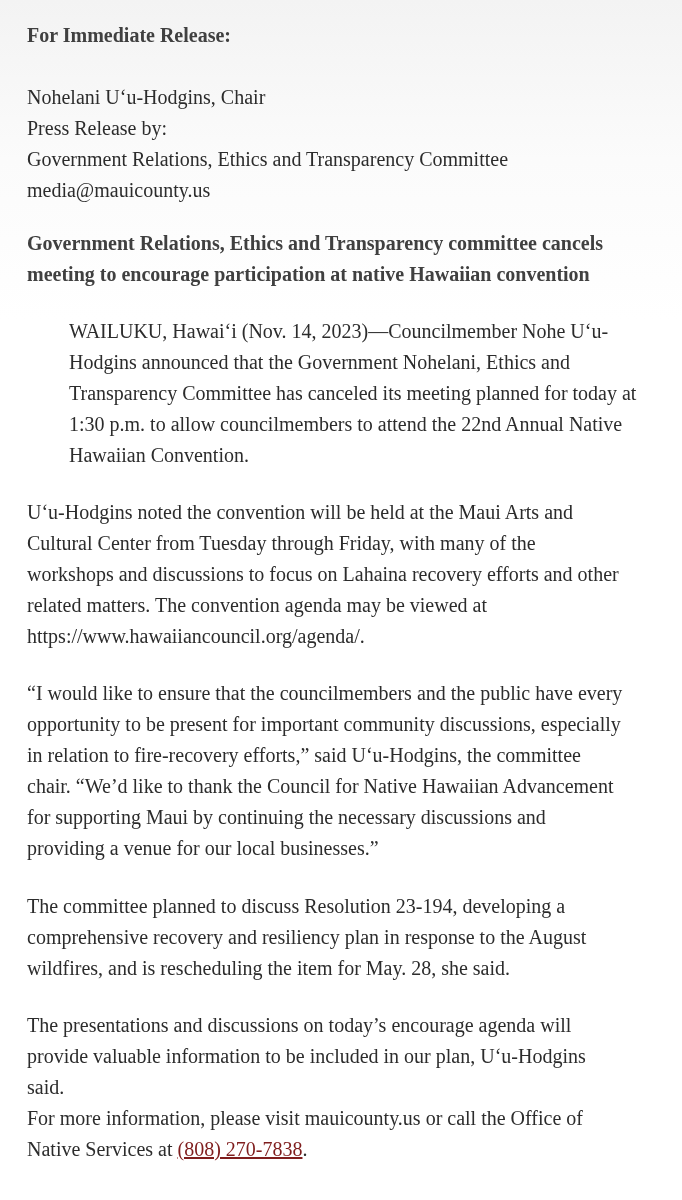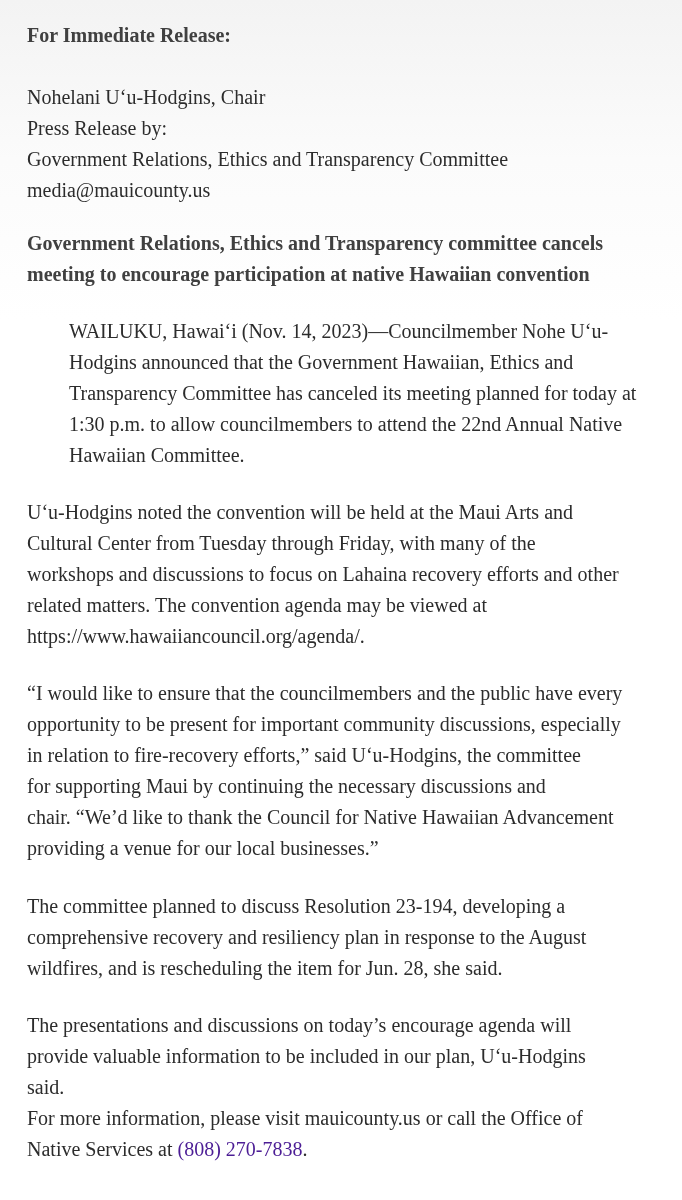--- a/index.html
+++ b/index.html
@@ -55,50 +55,50 @@
     <span class="line">media@mauicounty.us</span>
   </div>
 
   <div class="heading" style="top:228px;">
     <span class="line">Government Relations, Ethics and Transparency committee cancels</span>
     <span class="line">meeting to encourage participation at native Hawaiian convention</span>
   </div>
 
   <div class="block" style="top:316px;margin-left:42px;">
     <span class="line">WAILUKU, Hawai‘i (Nov. 14, 2023)—Councilmember Nohe U‘u-</span>
-    <span class="line">Hodgins announced that the Government Hawaiian, Ethics and</span>
+    <span class="line">Hodgins announced that the Government Nohelani, Ethics and</span>
     <span class="line">Transparency Committee has canceled its meeting planned for today at</span>
     <span class="line">1:30 p.m. to allow councilmembers to attend the 22nd Annual Native</span>
-    <span class="line">Hawaiian Committee.</span>
+    <span class="line">Hawaiian Convention.</span>
   </div>
 
   <div class="block" style="top:497px;">
     <span class="line">U‘u-Hodgins noted the convention will be held at the Maui Arts and</span>
     <span class="line">Cultural Center from Tuesday through Friday, with many of the</span>
     <span class="line">workshops and discussions to focus on Lahaina recovery efforts and other</span>
     <span class="line">related matters. The convention agenda may be viewed at</span>
     <span class="line">https://www.hawaiiancouncil.org/agenda/.</span>
   </div>
 
   <div class="block" style="top:678px;">
     <span class="line">“I would like to ensure that the councilmembers and the public have every</span>
     <span class="line">opportunity to be present for important community discussions, especially</span>
     <span class="line">in relation to fire-recovery efforts,” said U‘u-Hodgins, the committee</span>
+    <span class="line">chair. “We’d like to thank the Council for Native Hawaiian Advancement</span>
     <span class="line">for supporting Maui by continuing the necessary discussions and</span>
-    <span class="line">chair. “We’d like to thank the Council for Native Hawaiian Advancement</span>
     <span class="line">providing a venue for our local businesses.”</span>
   </div>
 
   <div class="block" style="top:891px;">
     <span class="line">The committee planned to discuss Resolution 23-194, developing a</span>
     <span class="line">comprehensive recovery and resiliency plan in response to the August</span>
-    <span class="line">wildfires, and is rescheduling the item for Jun. 28, she said.</span>
+    <span class="line">wildfires, and is rescheduling the item for May. 28, she said.</span>
   </div>
 
   <div class="block" style="top:1010px;">
     <span class="line">The presentations and discussions on today’s encourage agenda will</span>
     <span class="line">provide valuable information to be included in our plan, U‘u-Hodgins</span>
     <span class="line">said.</span>
     <span class="line">For more information, please visit mauicounty.us or call the Office of</span>
-    <span class="line"><span>Native Services at </span><a class="link-phone" style="color: #4c1d95;">(808) 270-7838</a><span>.</span></span>
+    <span class="line"><span>Native Services at </span><a class="link-phone" style="color: #7f1d1d; text-decoration: underline;">(808) 270-7838</a><span>.</span></span>
   </div>
 
 </div>
 
 </body></html>

